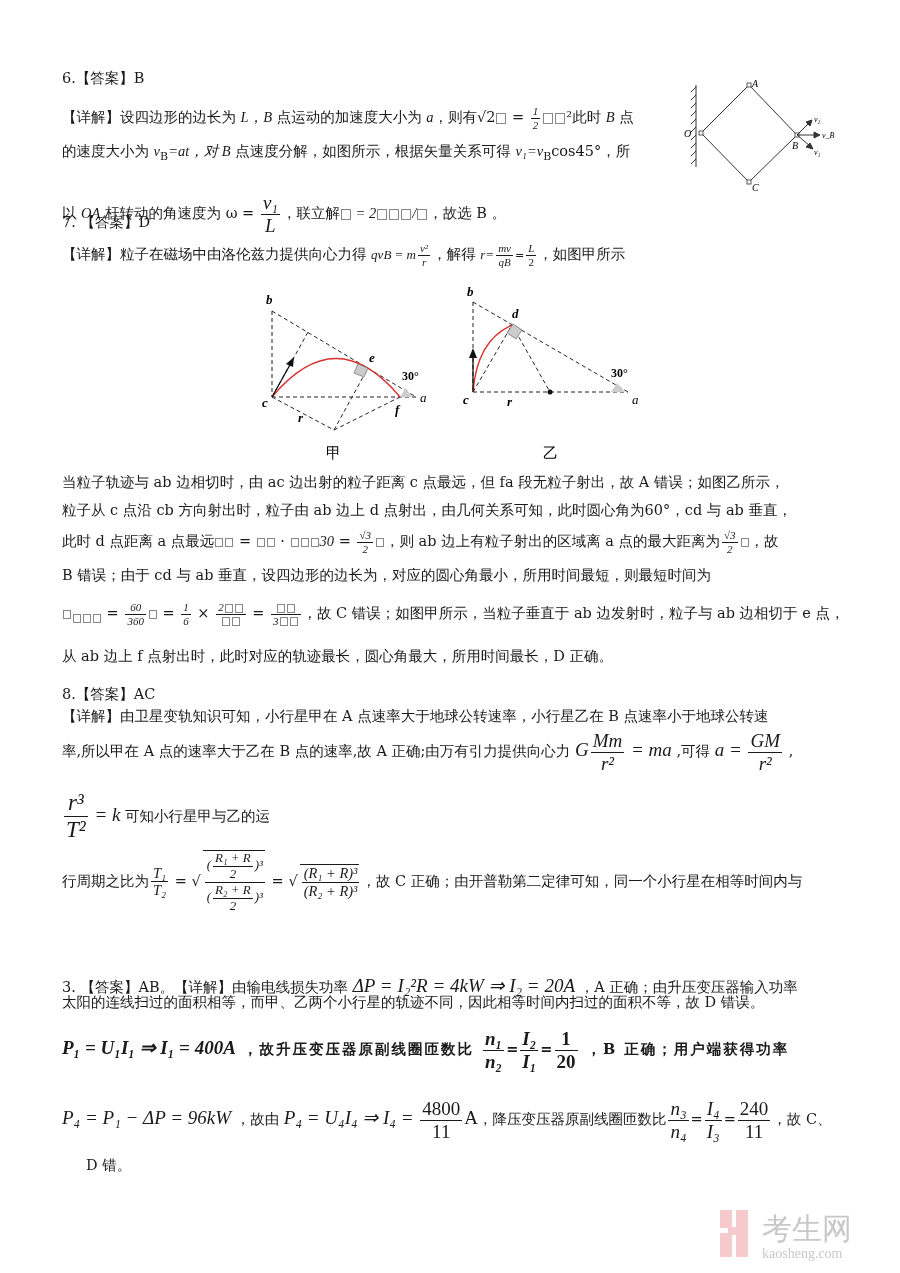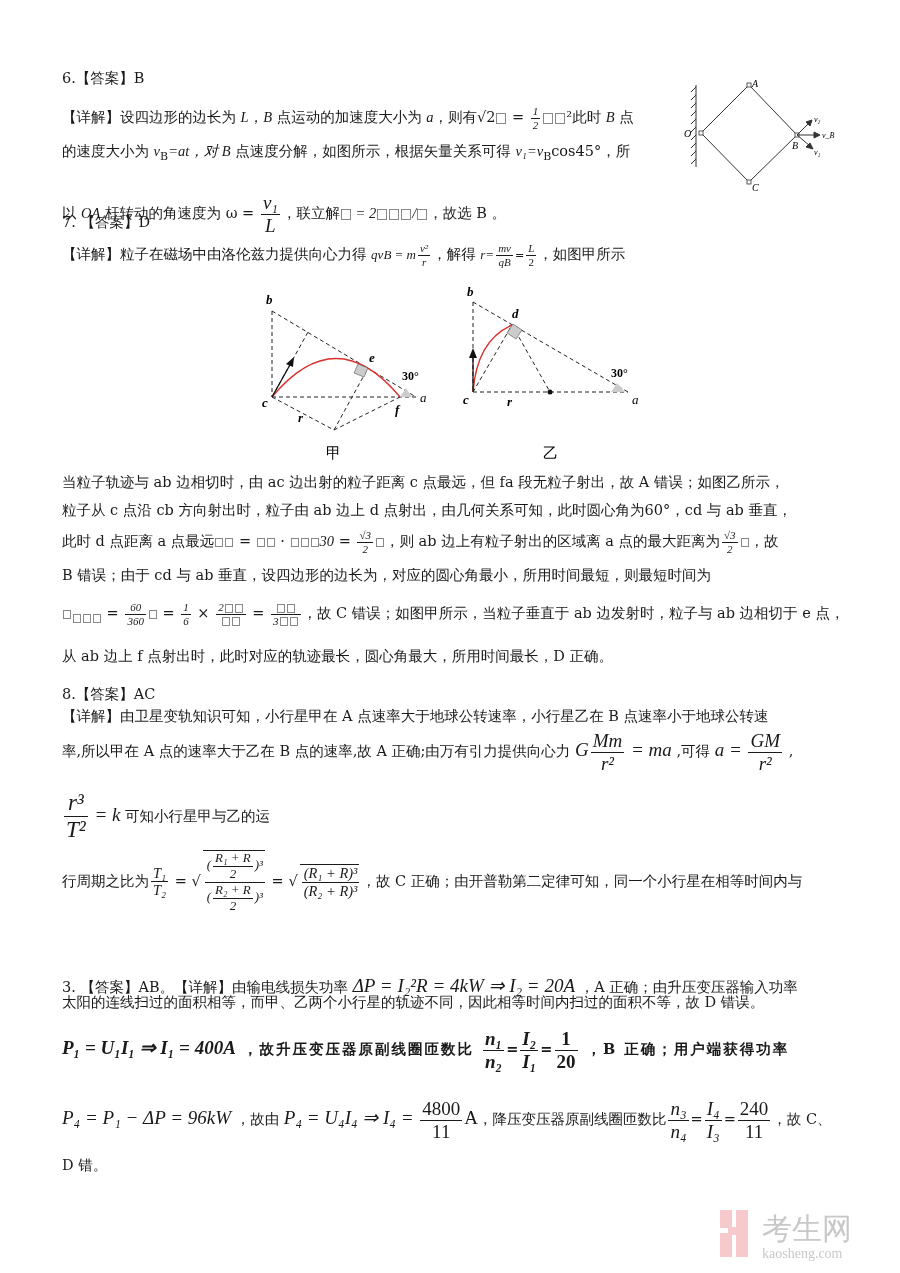--- a/index.html
+++ b/index.html
@@ -165,21 +165,21 @@
 </div>
 
 <div class="ln" style="top:1028px; line-height:26px;font-weight:bold;">
   <i class="big">P₁ = U₁I₁ ⇒ I₁ = 400A</i><span style="letter-spacing:2px"> ，故升压变压器原副线圈匝数比 </span><span class="frac big"><span class="num it">n₁</span><span class="it">n₂</span></span>=<span class="frac big"><span class="num it">I₂</span><span class="it">I₁</span></span>=<span class="frac big"><span class="num">1</span><span>20</span></span><span style="letter-spacing:2px"> ，B 正确；用户端获得功率</span>
 </div>
 
 <div class="ln" style="top:1098px; line-height:26px;">
   <i class="big">P₄ = P₁ − ΔP = 96kW</i><span> ，故由 </span><i class="big">P₄ = U₄I₄ ⇒ I₄ = </i><span class="frac big"><span class="num">4800</span><span>11</span></span><span class="big">A</span><span>，降压变压器原副线圈匝数比</span><span class="frac big"><span class="num it">n₃</span><span class="it">n₄</span></span>=<span class="frac big"><span class="num it">I₄</span><span class="it">I₃</span></span>=<span class="frac big"><span class="num">240</span><span>11</span></span><span>，故 C、</span>
 </div>
 
-<div class="ln" style="top:1155px;">D 错。</div>
+<div class="ln" style="top:1155px;margin-left:24px;">D 错。</div>
 
 <div class="wm">
   <svg width="170" height="60" viewBox="0 0 170 60">
     <rect x="2" y="5" width="12" height="18" fill="#f6c9cc"></rect>
     <rect x="2" y="28" width="12" height="24" fill="#f6c9cc"></rect>
     <rect x="18" y="5" width="12" height="47" fill="#f6c9cc"></rect>
     <rect x="10" y="22" width="14" height="8" fill="#f6c9cc"></rect>
     <text x="44" y="34" font-size="30" fill="#c8c8c8" font-family="DejaVu Sans, sans-serif">考生网</text>
     <text x="44" y="53" font-size="14" fill="#c8c8c8" font-family="DejaVu Sans, sans-serif">kaosheng.com</text>
   </svg>

